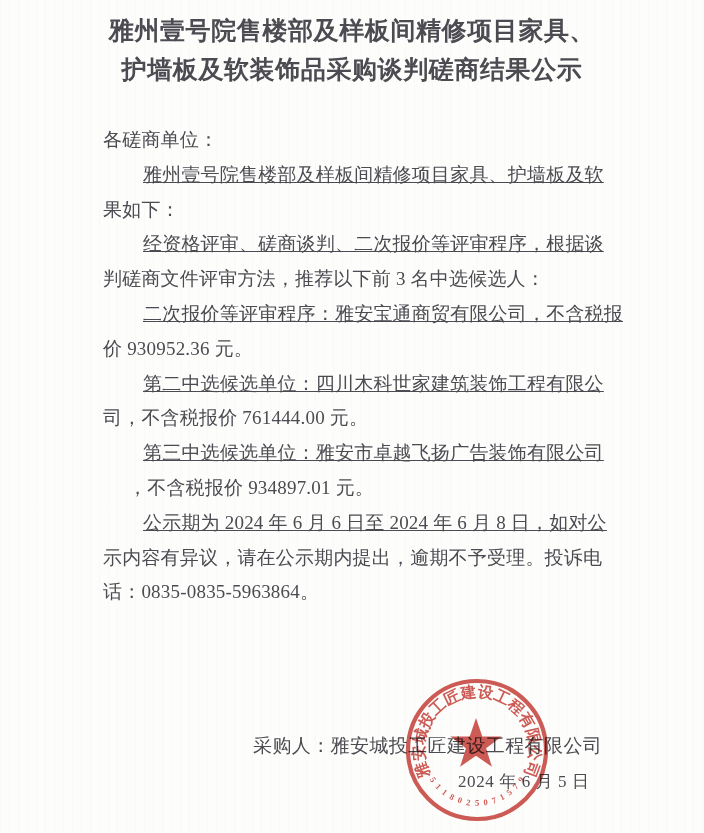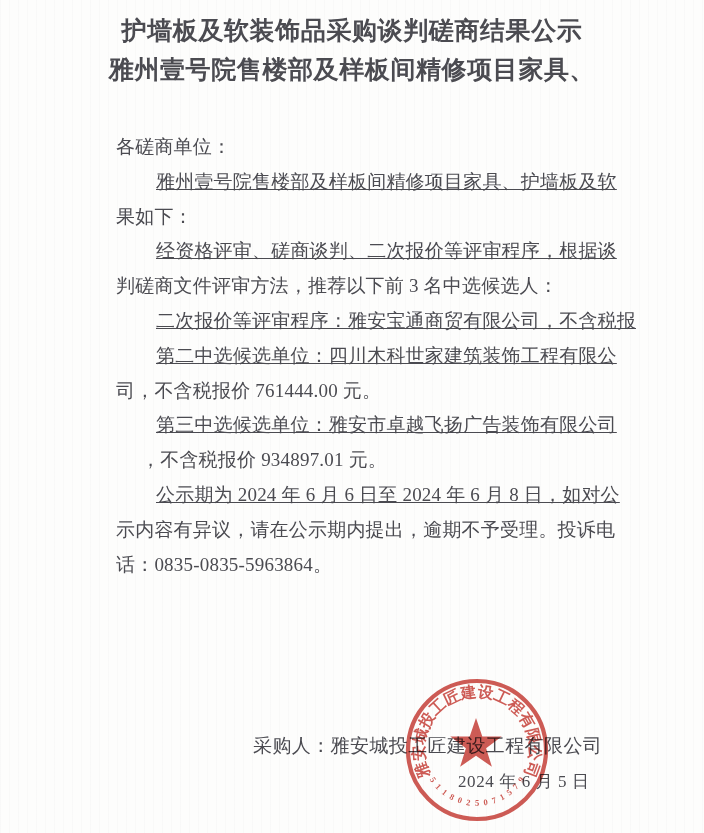--- a/index.html
+++ b/index.html
@@ -25,23 +25,22 @@
     text-align:center;
     font-family:"Liberation Sans","DejaVu Sans",sans-serif;
     font-weight:bold;
     font-size:25px;
     line-height:39px;
     letter-spacing:0.6px;
     color:var(--ink);
   }
   .body-text{
     position:absolute;
-    left:116px;top:123px;
+    left:103px;top:123px;
     width:510px;
-    margin-top:7px;
   }
   .body-line{
     height:34.8px;
     line-height:34.8px;
     font-size:19px;
     letter-spacing:0.2px;
     white-space:nowrap;
     color:var(--ink);
   }
   .ind-0{padding-left:0;}
@@ -82,31 +81,32 @@
     fill:var(--seal);
     text-anchor:middle;
     font-family:"Liberation Serif","DejaVu Serif",serif;
     font-weight:bold;
   }
 </style>
 </head>
 <body>
 
 <div class="title">
+  <div>雅州壹号院售楼部及样板间精修项目家具、</div>
   <div>护墙板及软装饰品采购谈判磋商结果公示</div>
-  <div>雅州壹号院售楼部及样板间精修项目家具、</div>
 </div>
 
 <div class="body-text" id="body-lines">
     <div class="body-line ind-0">各磋商单位：</div>
     <div class="body-line ind-2">雅州壹号院售楼部及样板间精修项目家具、护墙板及软</div>
     <div class="body-line ind-0">果如下：</div>
     <div class="body-line ind-2">经资格评审、磋商谈判、二次报价等评审程序，根据谈</div>
     <div class="body-line ind-0">判磋商文件评审方法，推荐以下前 3 名中选候选人：</div>
     <div class="body-line ind-2">二次报价等评审程序：雅安宝通商贸有限公司，不含税报</div>
+    <div class="body-line ind-0">价 930952.36 元。</div>
     <div class="body-line ind-2">第二中选候选单位：四川木科世家建筑装饰工程有限公</div>
     <div class="body-line ind-0">司，不含税报价 761444.00 元。</div>
     <div class="body-line ind-2">第三中选候选单位：雅安市卓越飞扬广告装饰有限公司</div>
     <div class="body-line ind-1">，不含税报价 934897.01 元。</div>
     <div class="body-line ind-2">公示期为 2024 年 6 月 6 日至 2024 年 6 月 8 日，如对公</div>
     <div class="body-line ind-0">示内容有异议，请在公示期内提出，逾期不予受理。投诉电</div>
     <div class="body-line ind-0">话：0835-0835-5963864。</div>
   </div>
 
 <div class="sign-buyer">采购人：雅安城投工匠建设工程有限公司</div>

